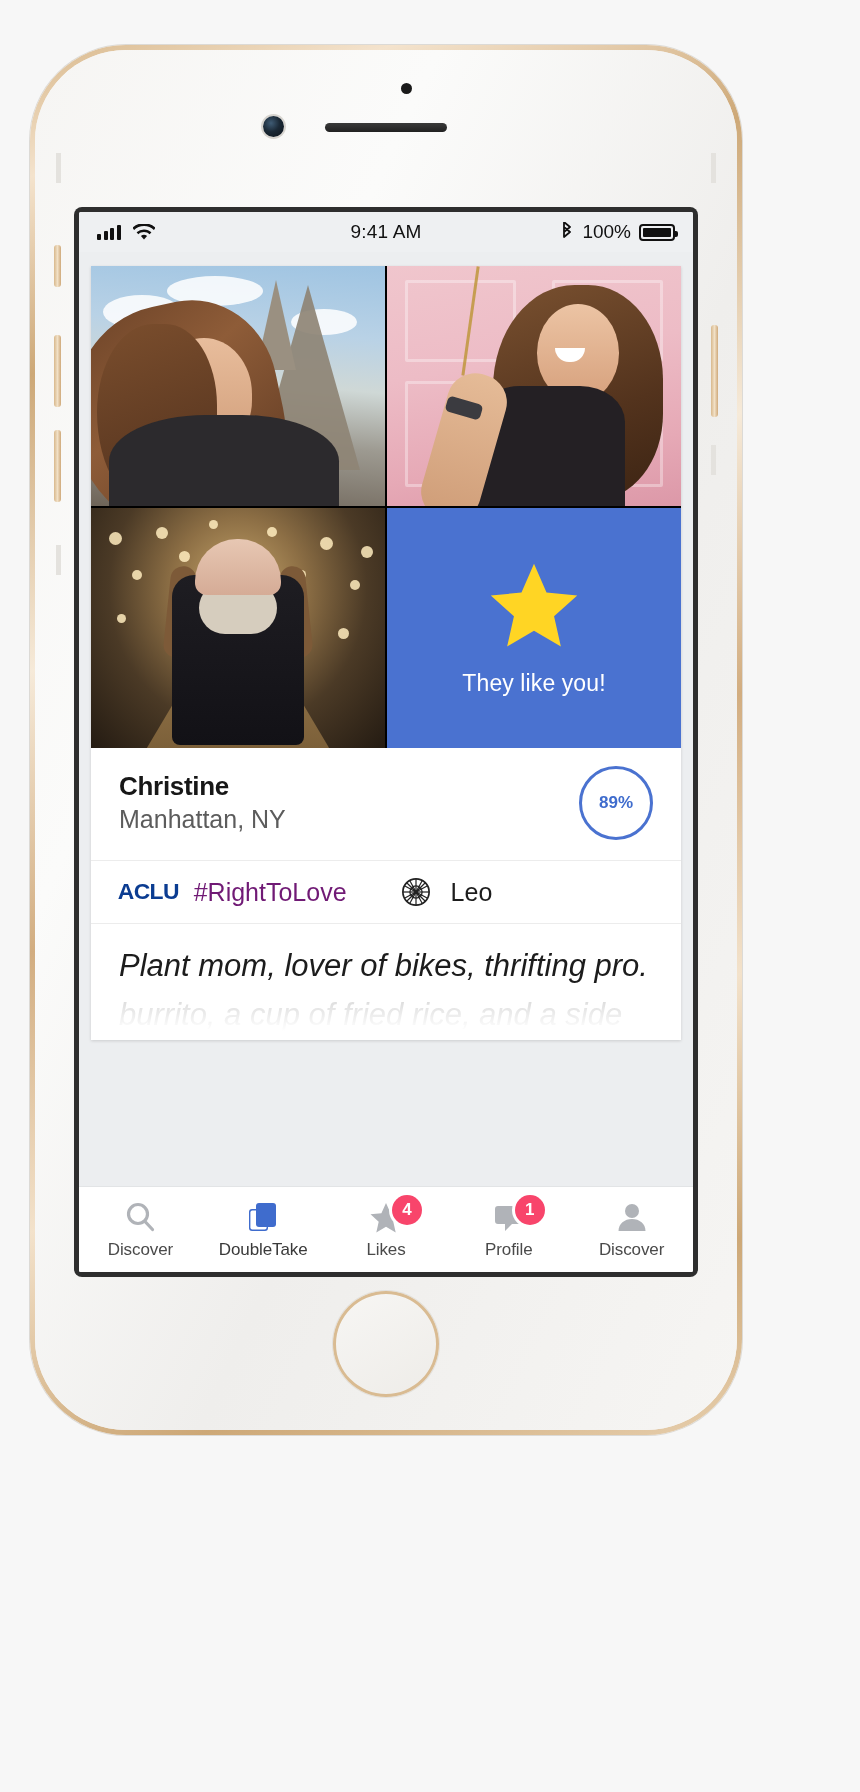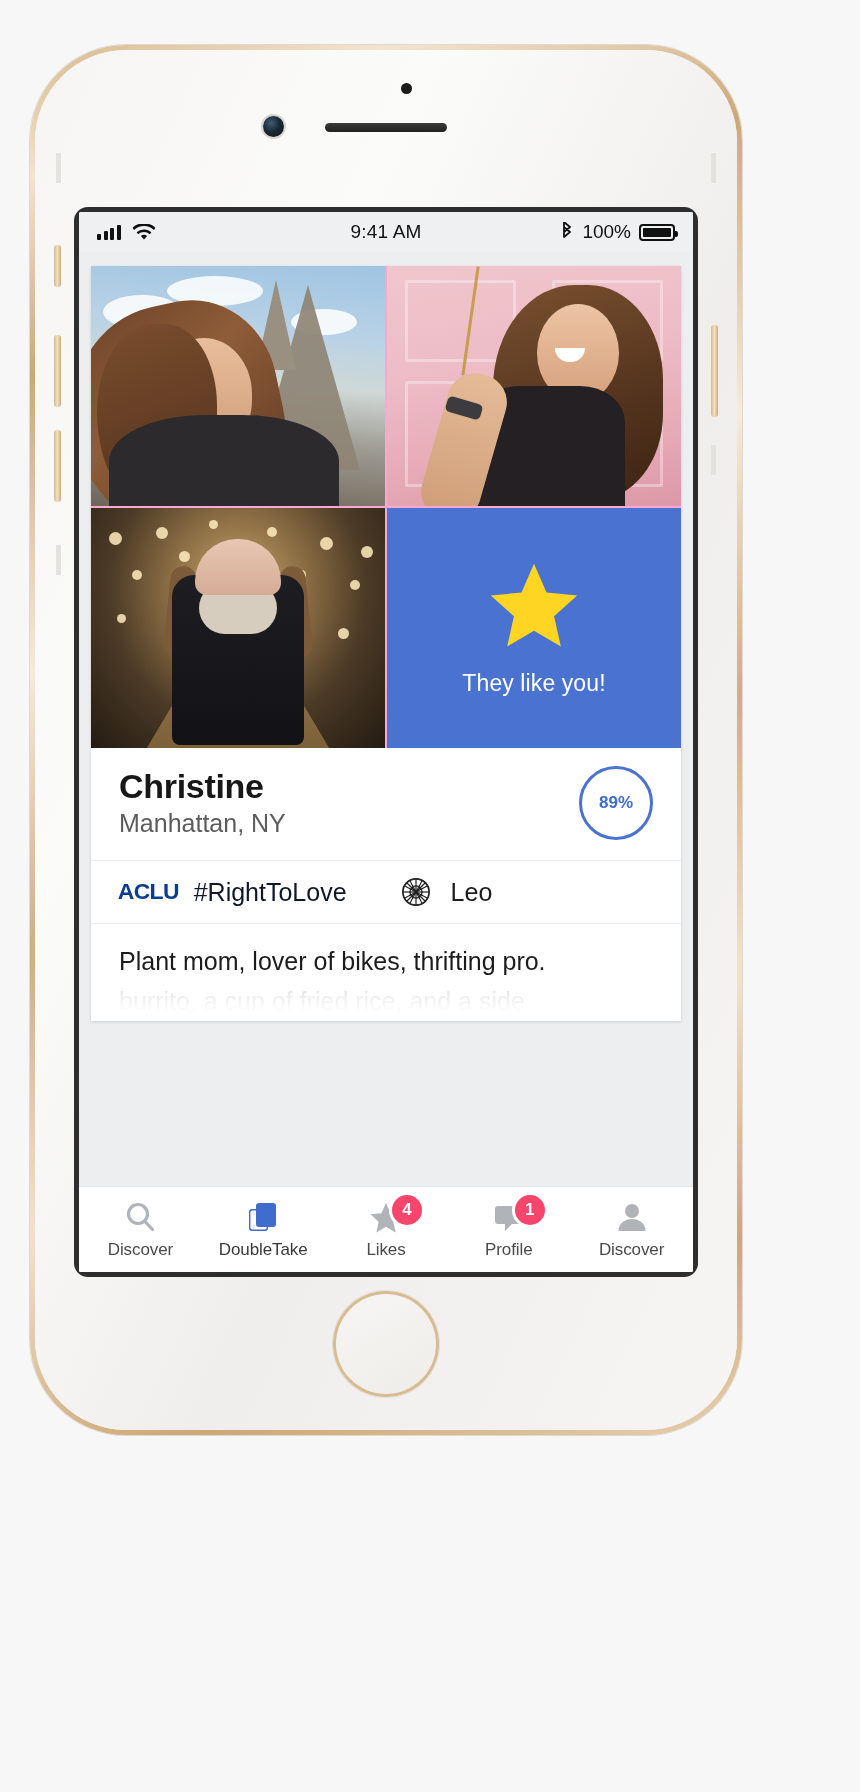--- a/index.html
+++ b/index.html
@@ -70,21 +70,21 @@
     width:106px; height:106px; border-radius:50%;
     background: linear-gradient(150deg,#f7f6f4,#eeece8);
     box-shadow: inset 0 0 0 3px #d9bb92, 0 0 0 1px #e2e0dc;
   }
 
   
   .screen-frame {
     position:absolute; left:44px; top:162px;
     width:624px; height:1070px;
     background:#2e2e2e;
-    border-radius:14px;
+    border-radius:8px;
     padding:5px;
   }
   .screen {
     width:100%; height:100%;
     background:#ffffff;
     border-radius:2px;
     overflow:hidden;
     display:flex; flex-direction:column;
   }
 
@@ -127,21 +127,21 @@
   .app { flex:1; background:#eceef0; display:flex; flex-direction:column; overflow:hidden; }
 
   .card-scroll { flex:1; overflow:hidden; padding:14px 12px 0 12px; }
   .card {
     background:#fff;
     box-shadow:0 1px 3px rgba(0,0,0,.14);
     overflow:hidden;
   }
 
   
-  .photo-grid { display:grid; grid-template-columns:1fr 1fr; gap:2px; background:#f9a8d4; }
+  .photo-grid { display:grid; grid-template-columns:1fr 1fr; gap:2px; background:#000000; }
   .tile { position:relative; height:240px; overflow:hidden; }
 
   
   .t1 { background: linear-gradient(185deg,#9fc4e2 0%,#b9d2e6 28%,#cfd8d6 48%,#9d9a91 70%,#6e6458 100%); }
   .t1 .tower {
     position:absolute; left:56%; top:8%;
     width:0; height:0;
     border-left:52px solid transparent; border-right:52px solid transparent;
     border-bottom:185px solid #8e8475; opacity:.92;
   }
@@ -259,47 +259,47 @@
   .like-text {
     color:#fff; font-size:23px; letter-spacing:.1px;
   }
 
   
   .name-row {
     display:flex; align-items:center; justify-content:space-between;
     padding:18px 28px 20px 28px;
     border-bottom:1px solid #ececec;
   }
-  .name { font-size:34px; font-weight:bold; color:#171717; letter-spacing:-.3px; line-height:1.18; }
+  .name { font-size:26px; font-weight:bold; color:#171717; letter-spacing:-.3px; line-height:1.18; }
   .loc  { font-size:25px; color:#5c5c5c; line-height:1.25; margin-top:2px; }
   .pct {
     width:74px; height:74px; border-radius:50%;
     border:3px solid #4a72d0;
     display:flex; align-items:center; justify-content:center;
     color:#3f6ccd; font-size:17px; font-weight:bold;
   }
 
   
   .badge-row {
     display:flex; align-items:center; gap:16px;
     padding:16px 28px;
     border-bottom:1px solid #ececec;
   }
   .aclu {
     font-size:22px; font-weight:bold; color:#0b3c91;
     letter-spacing:-.6px; font-family:"Liberation Sans", sans-serif;
     transform: scaleX(1.04);
   }
-  .hashtag { font-size:25px; color:#0f172a; }
+  .hashtag { font-size:25px; color:#701a75; }
   .zodiac-name { font-size:25px; color:#1d1d1d; margin-left:4px; }
   .spacer-gap { width:22px; }
 
   
   .bio { padding:18px 28px 0 28px; position:relative; }
-  .bio p { font-size:25px; line-height:1.58; color:#1c1c1c; }
+  .bio p { font-size:31px; line-height:1.58; color:#1c1c1c;font-style:italic; }
   .bio p.l2 { color:#8d8d8d; }
   .bio p.l3 { color:#d5d5d5; }
   .fade {
     position:absolute; left:0; right:0; bottom:0; height:46px;
     background:linear-gradient(180deg,rgba(255,255,255,0),#fff 80%);
   }
 
   
   .tabbar {
     flex:0 0 86px; height:86px;

